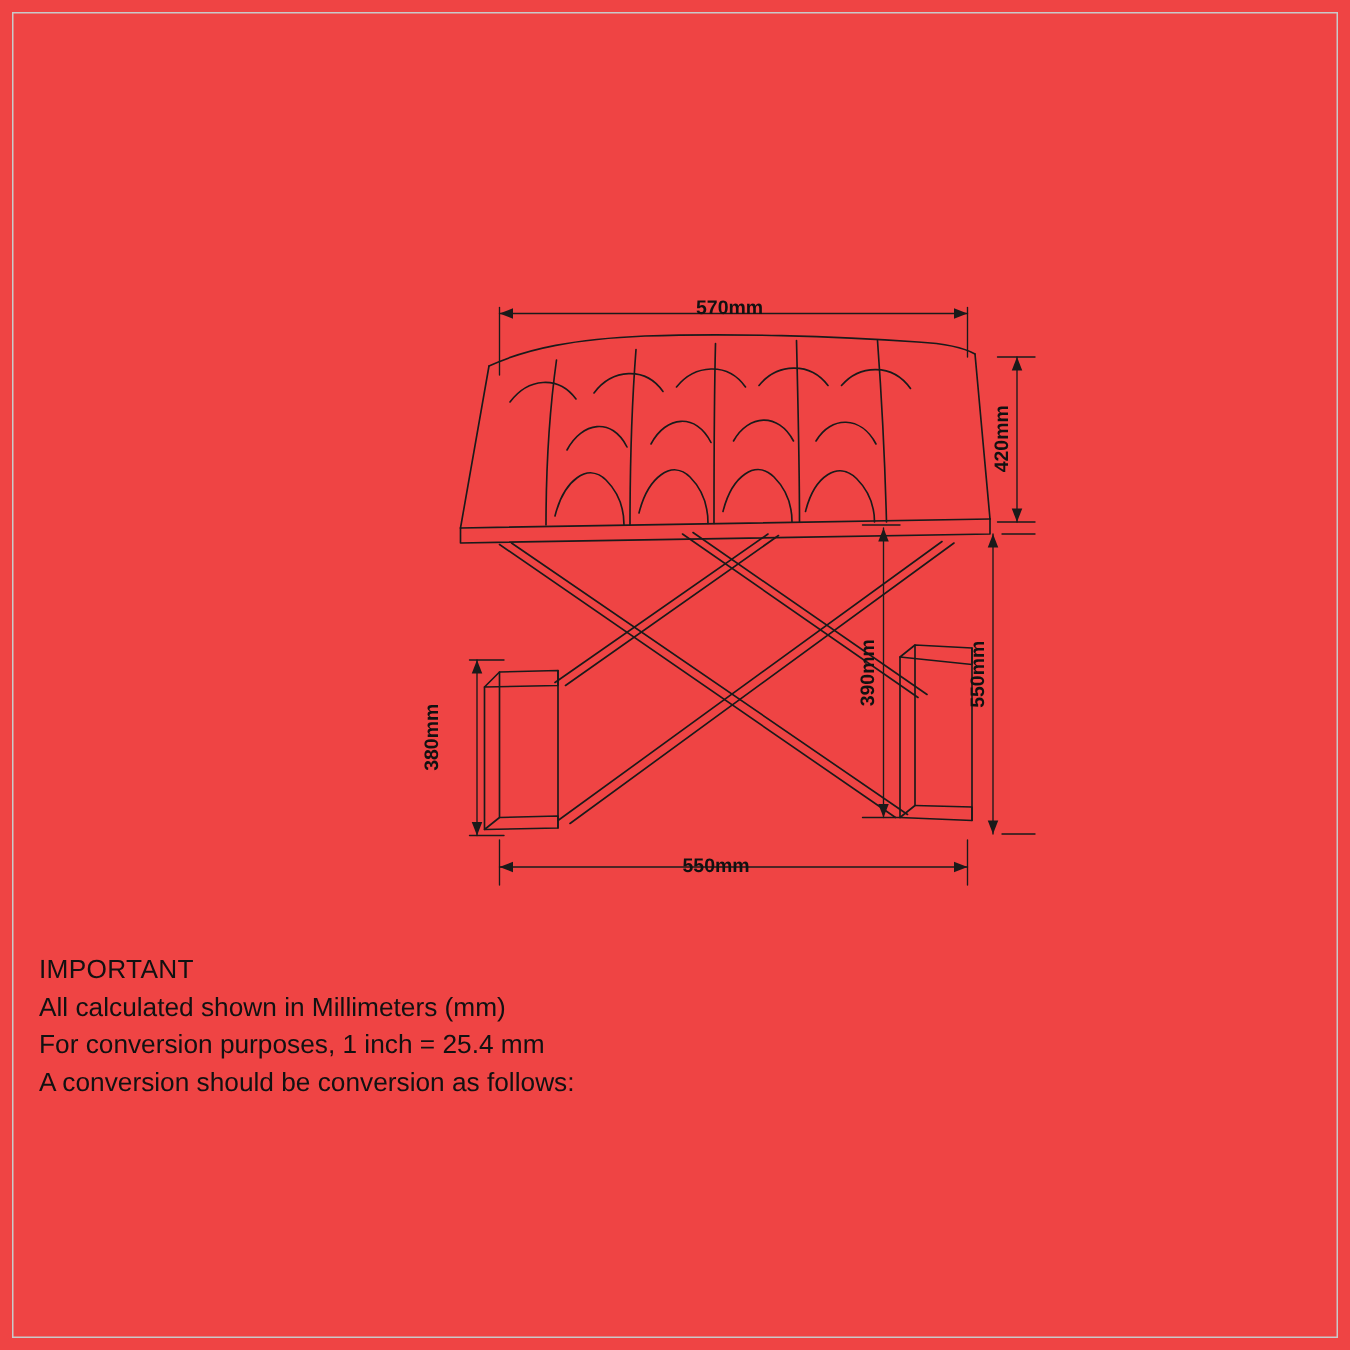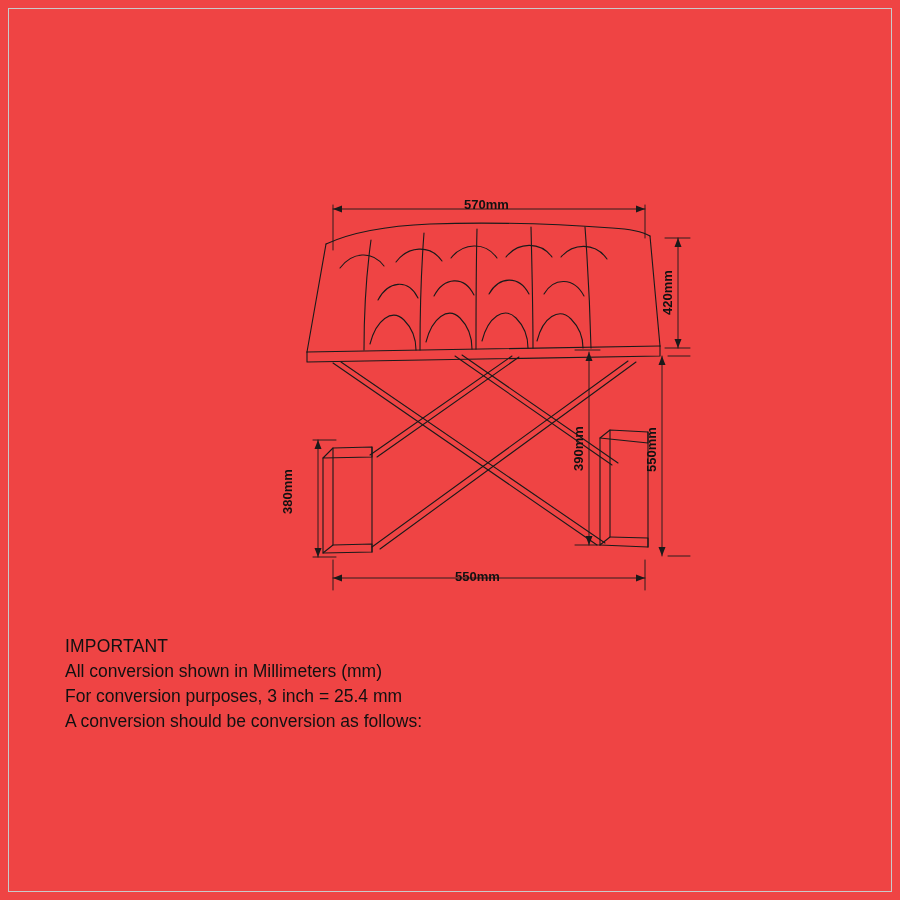--- a/index.html
+++ b/index.html
@@ -35,21 +35,20 @@
     left: 0;
     top: 0;
     width: 900px;
     height: 900px;
   }
   #notes {
     position: absolute;
     left: 26px;
     top: 634px;
     width: 600px;
-    margin-left: 39px;
   }
   #notes .note-line {
     font-size: 17.5px;
     line-height: 25px;
     color: #111111;
     white-space: pre;
   }
   #notes .note-title {
     font-size: 17.5px;
     line-height: 25px;
@@ -186,18 +185,18 @@
   <div class="dim-label vertical" style="left:629px; top:442px;">550mm</div>
 
   <div class="dim-label vertical" style="left:556px; top:441px;">390mm</div>
 
   <div class="dim-label vertical" style="left:265px; top:484px;">380mm</div>
 
   <div class="dim-label" style="left:455px; top:569px;">550mm</div>
 
   <div id="notes">
     <div class="note-title">IMPORTANT</div>
-    <div class="note-line">All conversion shown in Millimeters (mm)</div>
-    <div class="note-line">For conversion purposes, 3 inch = 25.4 mm</div>
+    <div class="note-line">All calculated shown in Millimeters (mm)</div>
+    <div class="note-line">For conversion purposes, 1 inch = 25.4 mm</div>
     <div class="note-line">A conversion should be conversion as follows:</div>
   </div>
 
 </div>
 
 </body></html>

